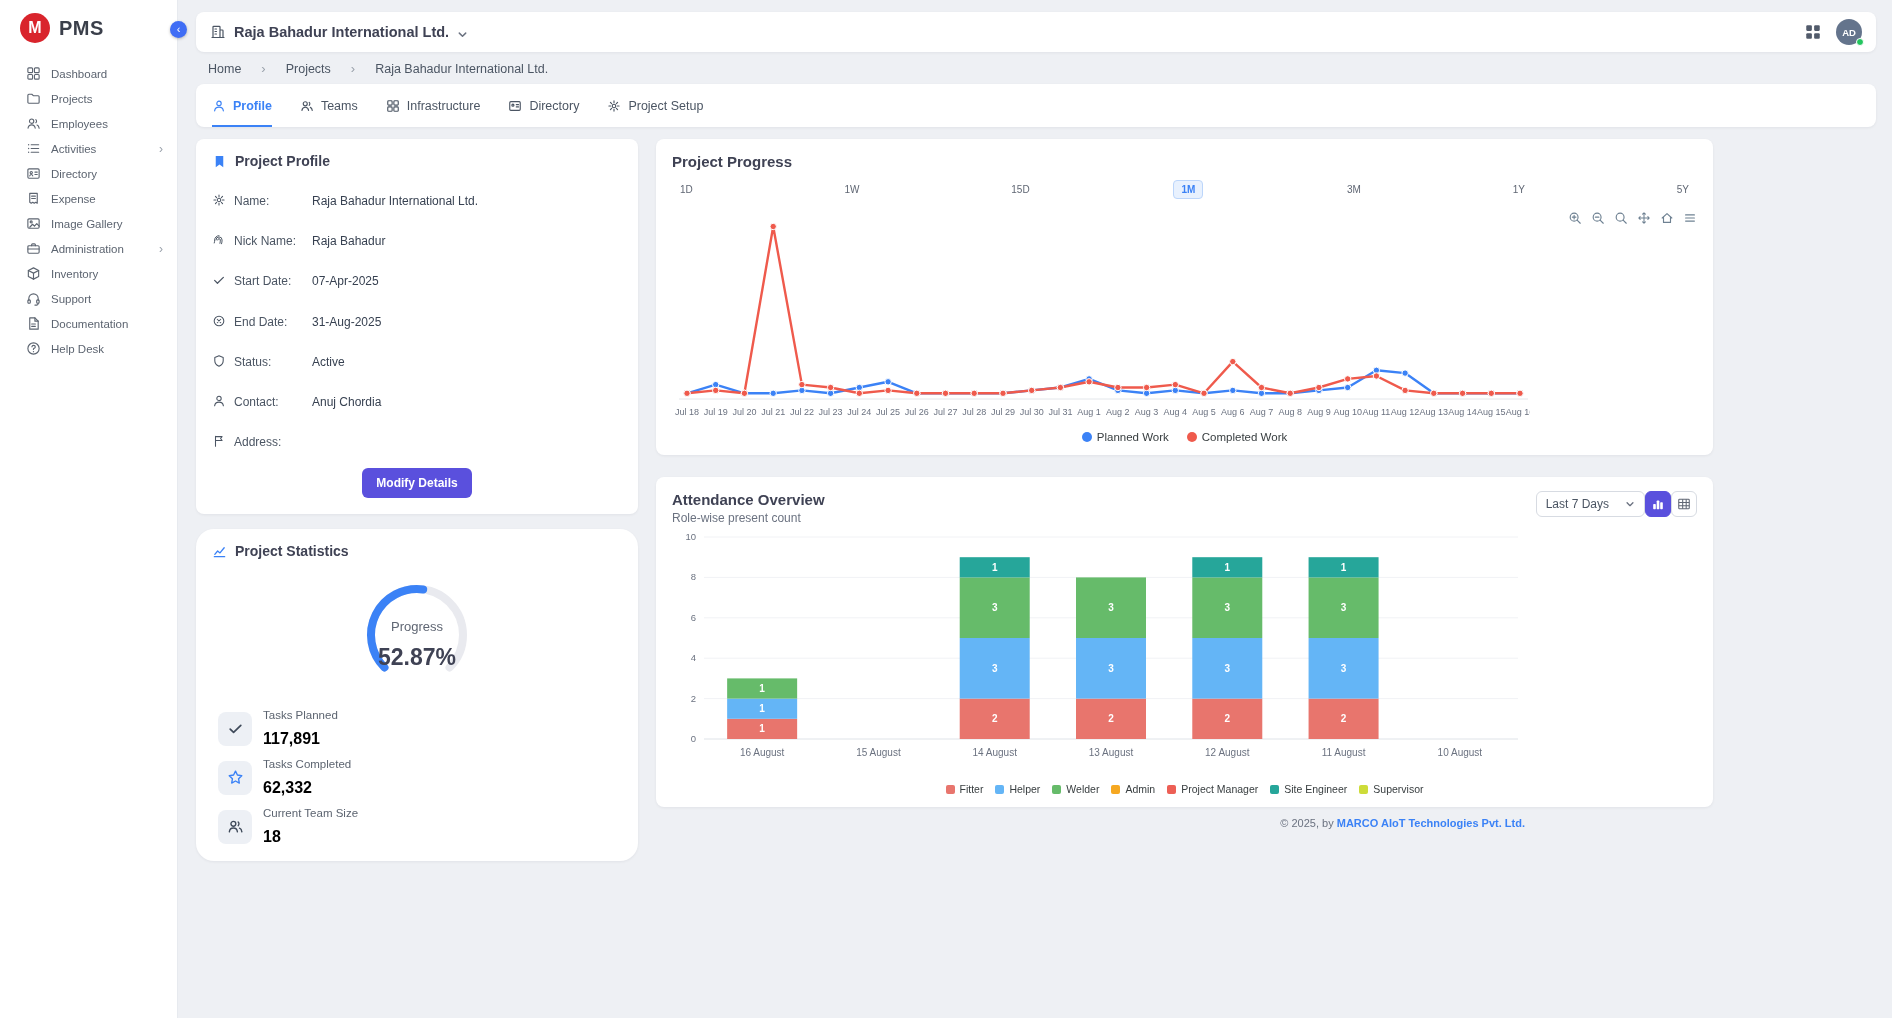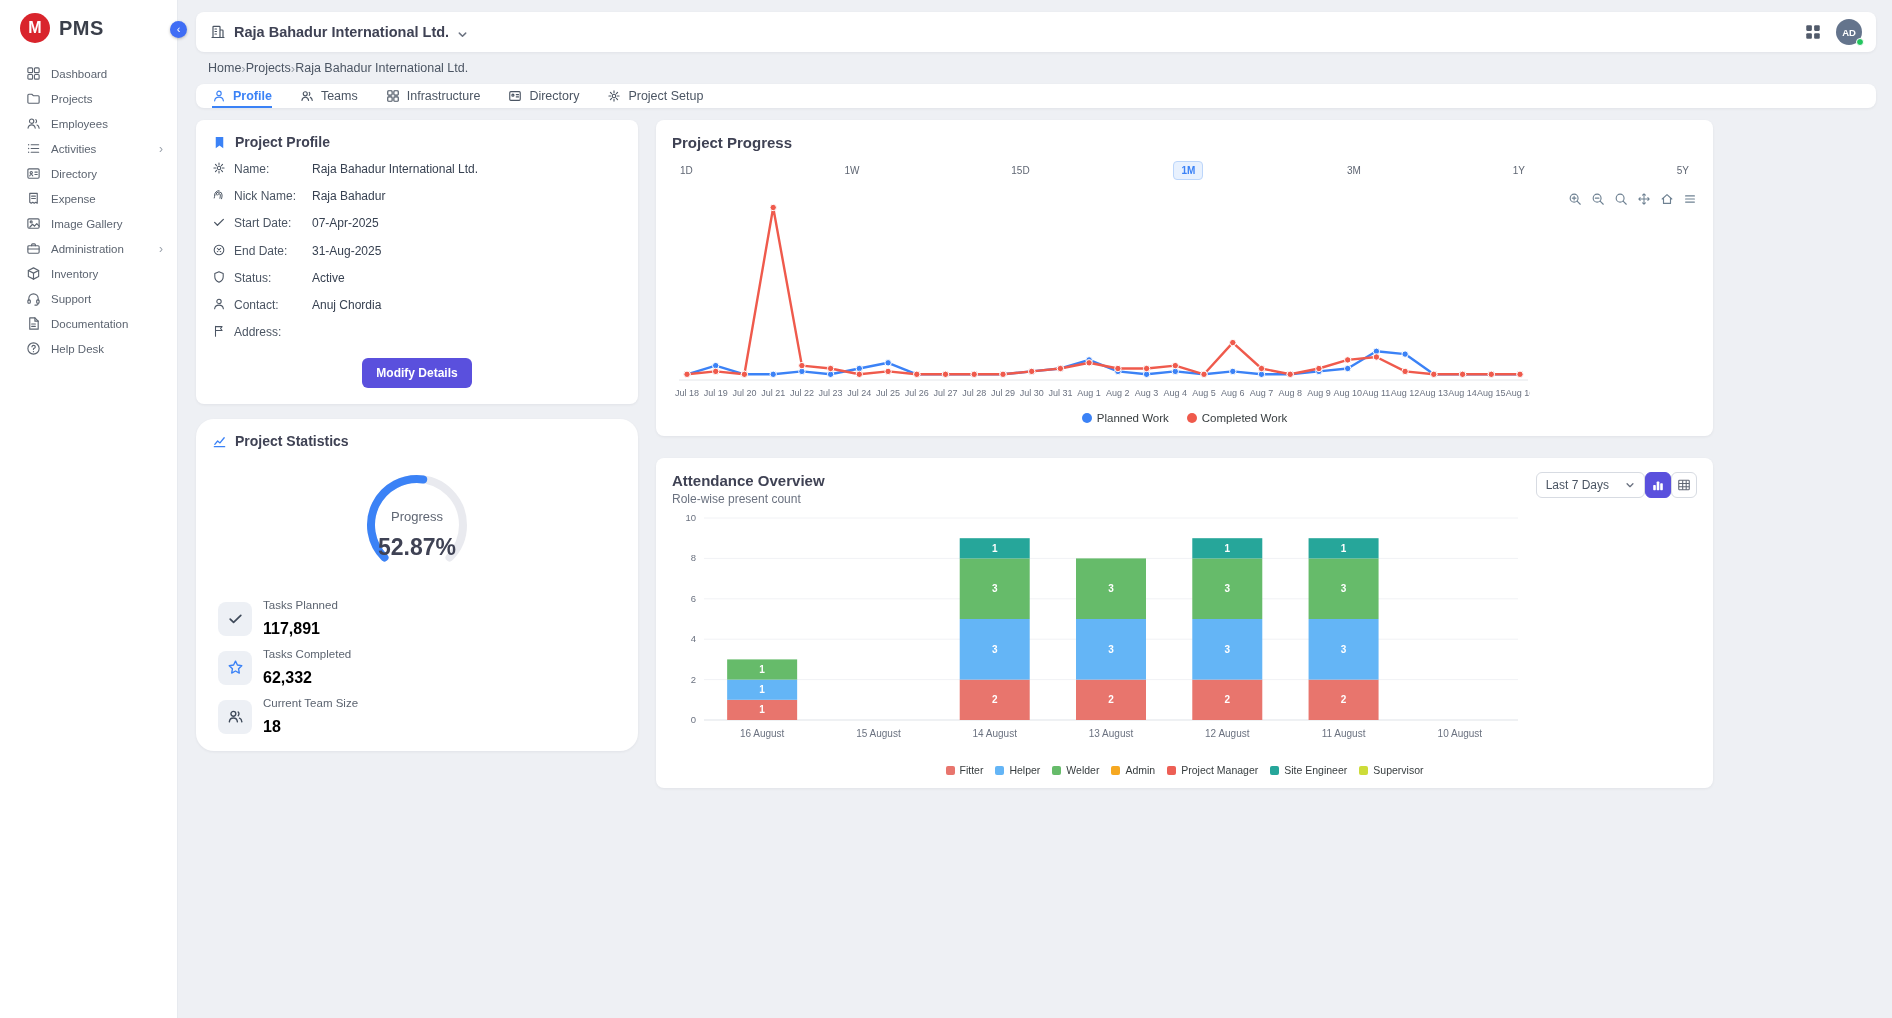--- a/index.html
+++ b/index.html
@@ -23,39 +23,39 @@
   .collapse-btn { position:fixed; left:170px; top:21px; width:17px; height:17px; border-radius:50%; background:#3f6df5; color:#fff; border:none; font-size:11px; line-height:15px; text-align:center; cursor:pointer; z-index:9; box-shadow:0 1px 3px rgba(0,0,0,.25); padding:0; }
 
   .topbar { margin:12px 16px 0 18px; height:40px; display:flex; align-items:center; justify-content:space-between; padding:0 14px; }
   .company { display:flex; align-items:center; gap:8px; font-size:14.5px; font-weight:600; color:#3f4254; cursor:pointer; }
   .company .ic { width:16px; height:16px; color:#4b5563; }
   .top-right { display:flex; align-items:center; gap:14px; }
   .appgrid { width:18px; height:18px; cursor:pointer; color:#525b6b; display:flex; }
   .avatar { position:relative; width:26px; height:26px; border-radius:50%; background:#64748c; color:#fff; font-size:9.5px; font-weight:700; display:flex; align-items:center; justify-content:center; cursor:pointer; }
   .status-dot { position:absolute; right:-2px; bottom:-1px; width:8px; height:8px; border-radius:50%; background:#22c55e; border:1.5px solid #fff; }
 
-  .breadcrumb { margin:9px 16px 0 30px; font-size:12.5px; color:#4b5563; display:flex; align-items:flex-start; gap:0; }
+  .breadcrumb { margin:9px 16px 0 30px; font-size:12.5px; color:#4b5563; display:flex; align-items:center; gap:20px; }
   .breadcrumb .sep { color:#9aa1ab; font-size:13px; }
   .breadcrumb .bc-link { cursor:pointer; }
 
-  .tabsbar { margin:8px 16px 0 18px; height:24px; display:flex; align-items:stretch; gap:28px; padding:0 16px; }
+  .tabsbar { margin:8px 16px 0 18px; height:43px; display:flex; align-items:stretch; gap:28px; padding:0 16px; }
   .tab { display:flex; align-items:center; gap:7px; font-size:12.5px; color:#4b5563; cursor:pointer; }
   .tab .ic { width:14px; height:14px; display:flex; }
   .tab.active { color:#3b82f6; box-shadow:inset 0 -2px 0 #3b82f6; font-weight:600; }
 
   .content { display:flex; gap:18px; margin:12px 16px 0 18px; align-items:flex-start; }
   .col-left { width:442px; display:flex; flex-direction:column; gap:15px; }
   .col-right { width:1057px; display:flex; flex-direction:column; gap:22px; }
 
   .card-title { display:flex; align-items:center; gap:8px; font-size:14px; font-weight:700; color:#3f4254; }
   .card-title .ic { width:15px; height:15px; display:flex; }
 
   
   .profile-card { padding:14px 16px 16px; }
-  .frow { display:flex; margin-top:11px; font-size:12px; color:#4b5563; line-height:1.35; }
+  .frow { display:flex; margin-top:24px; font-size:12px; color:#4b5563; line-height:1.35; }
   .frow .ic { width:14px; height:14px; flex:0 0 14px; margin-right:8px; margin-top:0; color:#4b5563; display:flex; }
   .flabel { width:62px; flex:0 0 62px; }
   .fvalue { color:#374151; width:318px; margin-left:16px; }
   .btn-row { text-align:center; margin-top:18px; }
   .btn-primary { background:#5a50dd; color:#fff; border:none; border-radius:6px; font-size:12px; font-weight:600; padding:8px 14px; cursor:pointer; font-family:"Liberation Sans", sans-serif; }
 
   
   .stats-card { padding:14px 16px 16px; height:332px;border-radius:18px; }
   .gauge-wrap { display:flex; justify-content:center; margin-top:8px; }
   .stat-row { display:flex; align-items:center; gap:11px; margin-top:10px; padding-left:6px; }
@@ -711,15 +711,18 @@
             <span class="legend-item"><span class="legend-sq" style="background: rgb(232, 117, 109);"></span>Fitter</span>
             <span class="legend-item"><span class="legend-sq" style="background: rgb(100, 181, 246);"></span>Helper</span>
             <span class="legend-item"><span class="legend-sq" style="background: rgb(102, 187, 106);"></span>Welder</span>
             <span class="legend-item"><span class="legend-sq" style="background: rgb(246, 168, 33);"></span>Admin</span>
             <span class="legend-item"><span class="legend-sq" style="background: rgb(237, 95, 85);"></span>Project Manager</span>
             <span class="legend-item"><span class="legend-sq" style="background: rgb(38, 166, 154);"></span>Site Engineer</span>
             <span class="legend-item"><span class="legend-sq" style="background: rgb(205, 220, 57);"></span>Supervisor</span>
           </div>
       </div>
 
+      <div class="page-footer">
+        <span>© 2025, by </span><a>MARCO AIoT Technologies Pvt. Ltd.</a>
+      </div>
     </div>
   </div>
 </div>
 
 </body></html>

